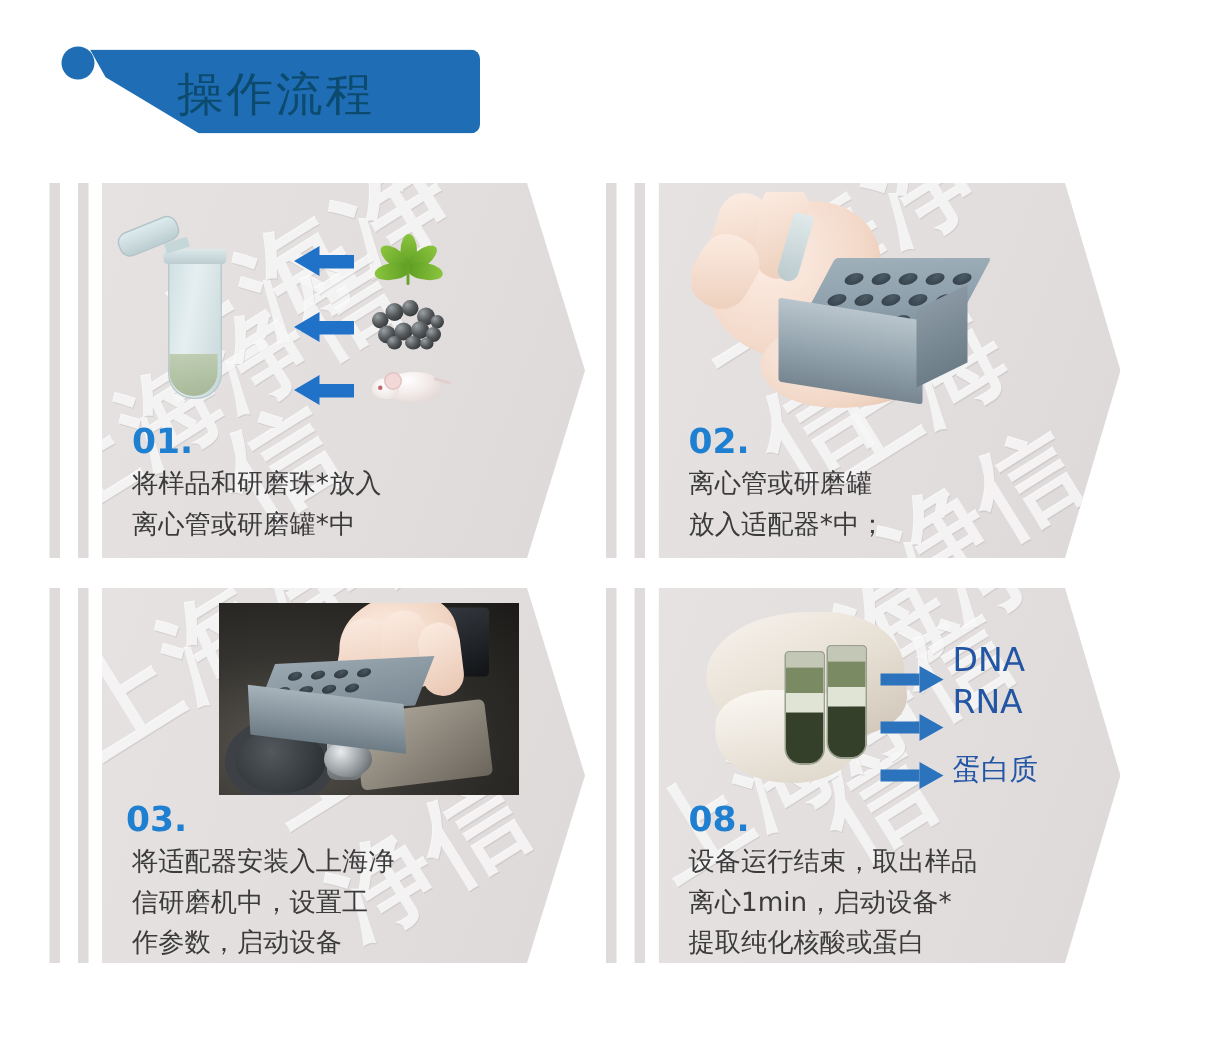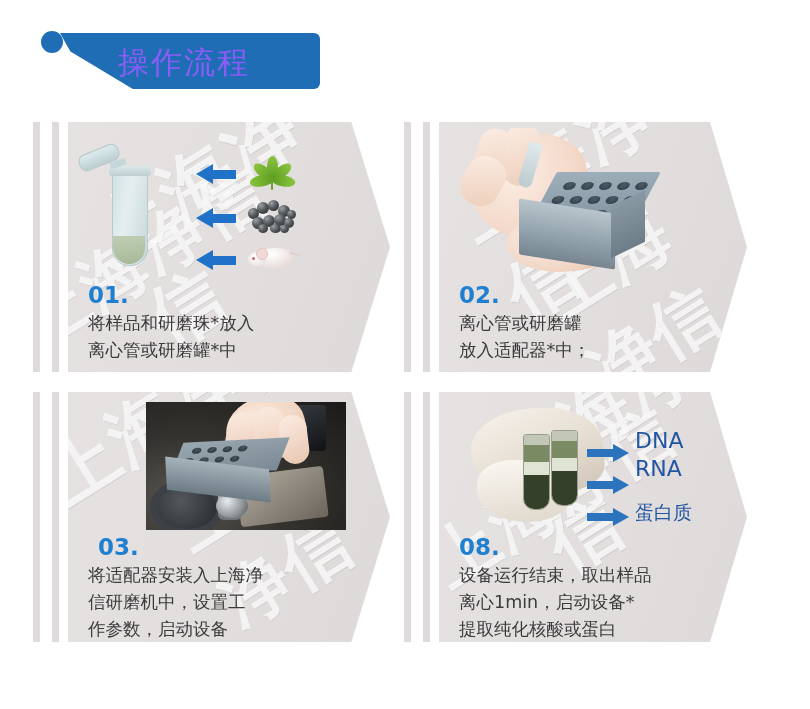--- a/index.html
+++ b/index.html
@@ -18,21 +18,21 @@
     border-radius:50%;background:#1f6eb5;
   }
   .hdr-banner{
     position:absolute;left:60px;top:33px;width:260px;height:56px;
     background:#1f6eb5;
     clip-path:polygon(0% 0%, 100% 0%, 100% 100%, 28% 100%, 13% 58%, 4% 33%);
     border-radius:0 6px 6px 0;
   }
   .hdr-banner-label{
     position:absolute;left:118px;top:42px;width:190px;
-    color:#8b5cf6;font-size:31px;font-weight:400;letter-spacing:2px;
+    color:#0c4a6e;font-size:31px;font-weight:400;letter-spacing:2px;
     font-family:"DejaVu Sans","Liberation Sans",sans-serif;
   }
   .hdr-tagline{
     position:absolute;left:352px;top:42px;
     font-size:29px;font-weight:bold;color:#3a3a3a;
     font-family:"DejaVu Sans","Liberation Sans",sans-serif;
     white-space:nowrap;display:flex;align-items:baseline;
   }
   .hdr-tagline .big-num{
     color:#1f7fd0;font-size:54px;font-weight:bold;line-height:0.8;
@@ -422,21 +422,21 @@
         <div class="well3" style="left:42px;top:6px;"></div>
         <div class="well3" style="left:57px;top:6px;"></div>
         <div class="well3" style="left:8px;top:16px;"></div>
         <div class="well3" style="left:23px;top:16px;"></div>
         <div class="well3" style="left:38px;top:16px;"></div>
         <div class="well3" style="left:53px;top:16px;"></div>
       </div>
       <div class="block3-front"></div>
     </div>
 
-    <div class="card-num" style="left:30px;top:142px;">03.</div>
+    <div class="card-num" style="left:16px;top:142px;">03.</div>
     <div class="card-text" style="left:20px;top:170px;width:270px;">将适配器安装入上海净
 信研磨机中，设置工
 作参数，启动设备</div>
   </div>
 
   <div class="bar" style="left:404px;top:392px;height:250px;"></div>
   <div class="bar2" style="left:423px;top:392px;height:250px;"></div>
   <div class="card" style="left:439px;top:392px;width:308px;height:250px;">
     <div class="wm" style="left:74px;top:-34px;font-size:70px;">上海净信</div>
     <div class="wm" style="left:-22px;top:60px;font-size:66px;">上海净信</div>

